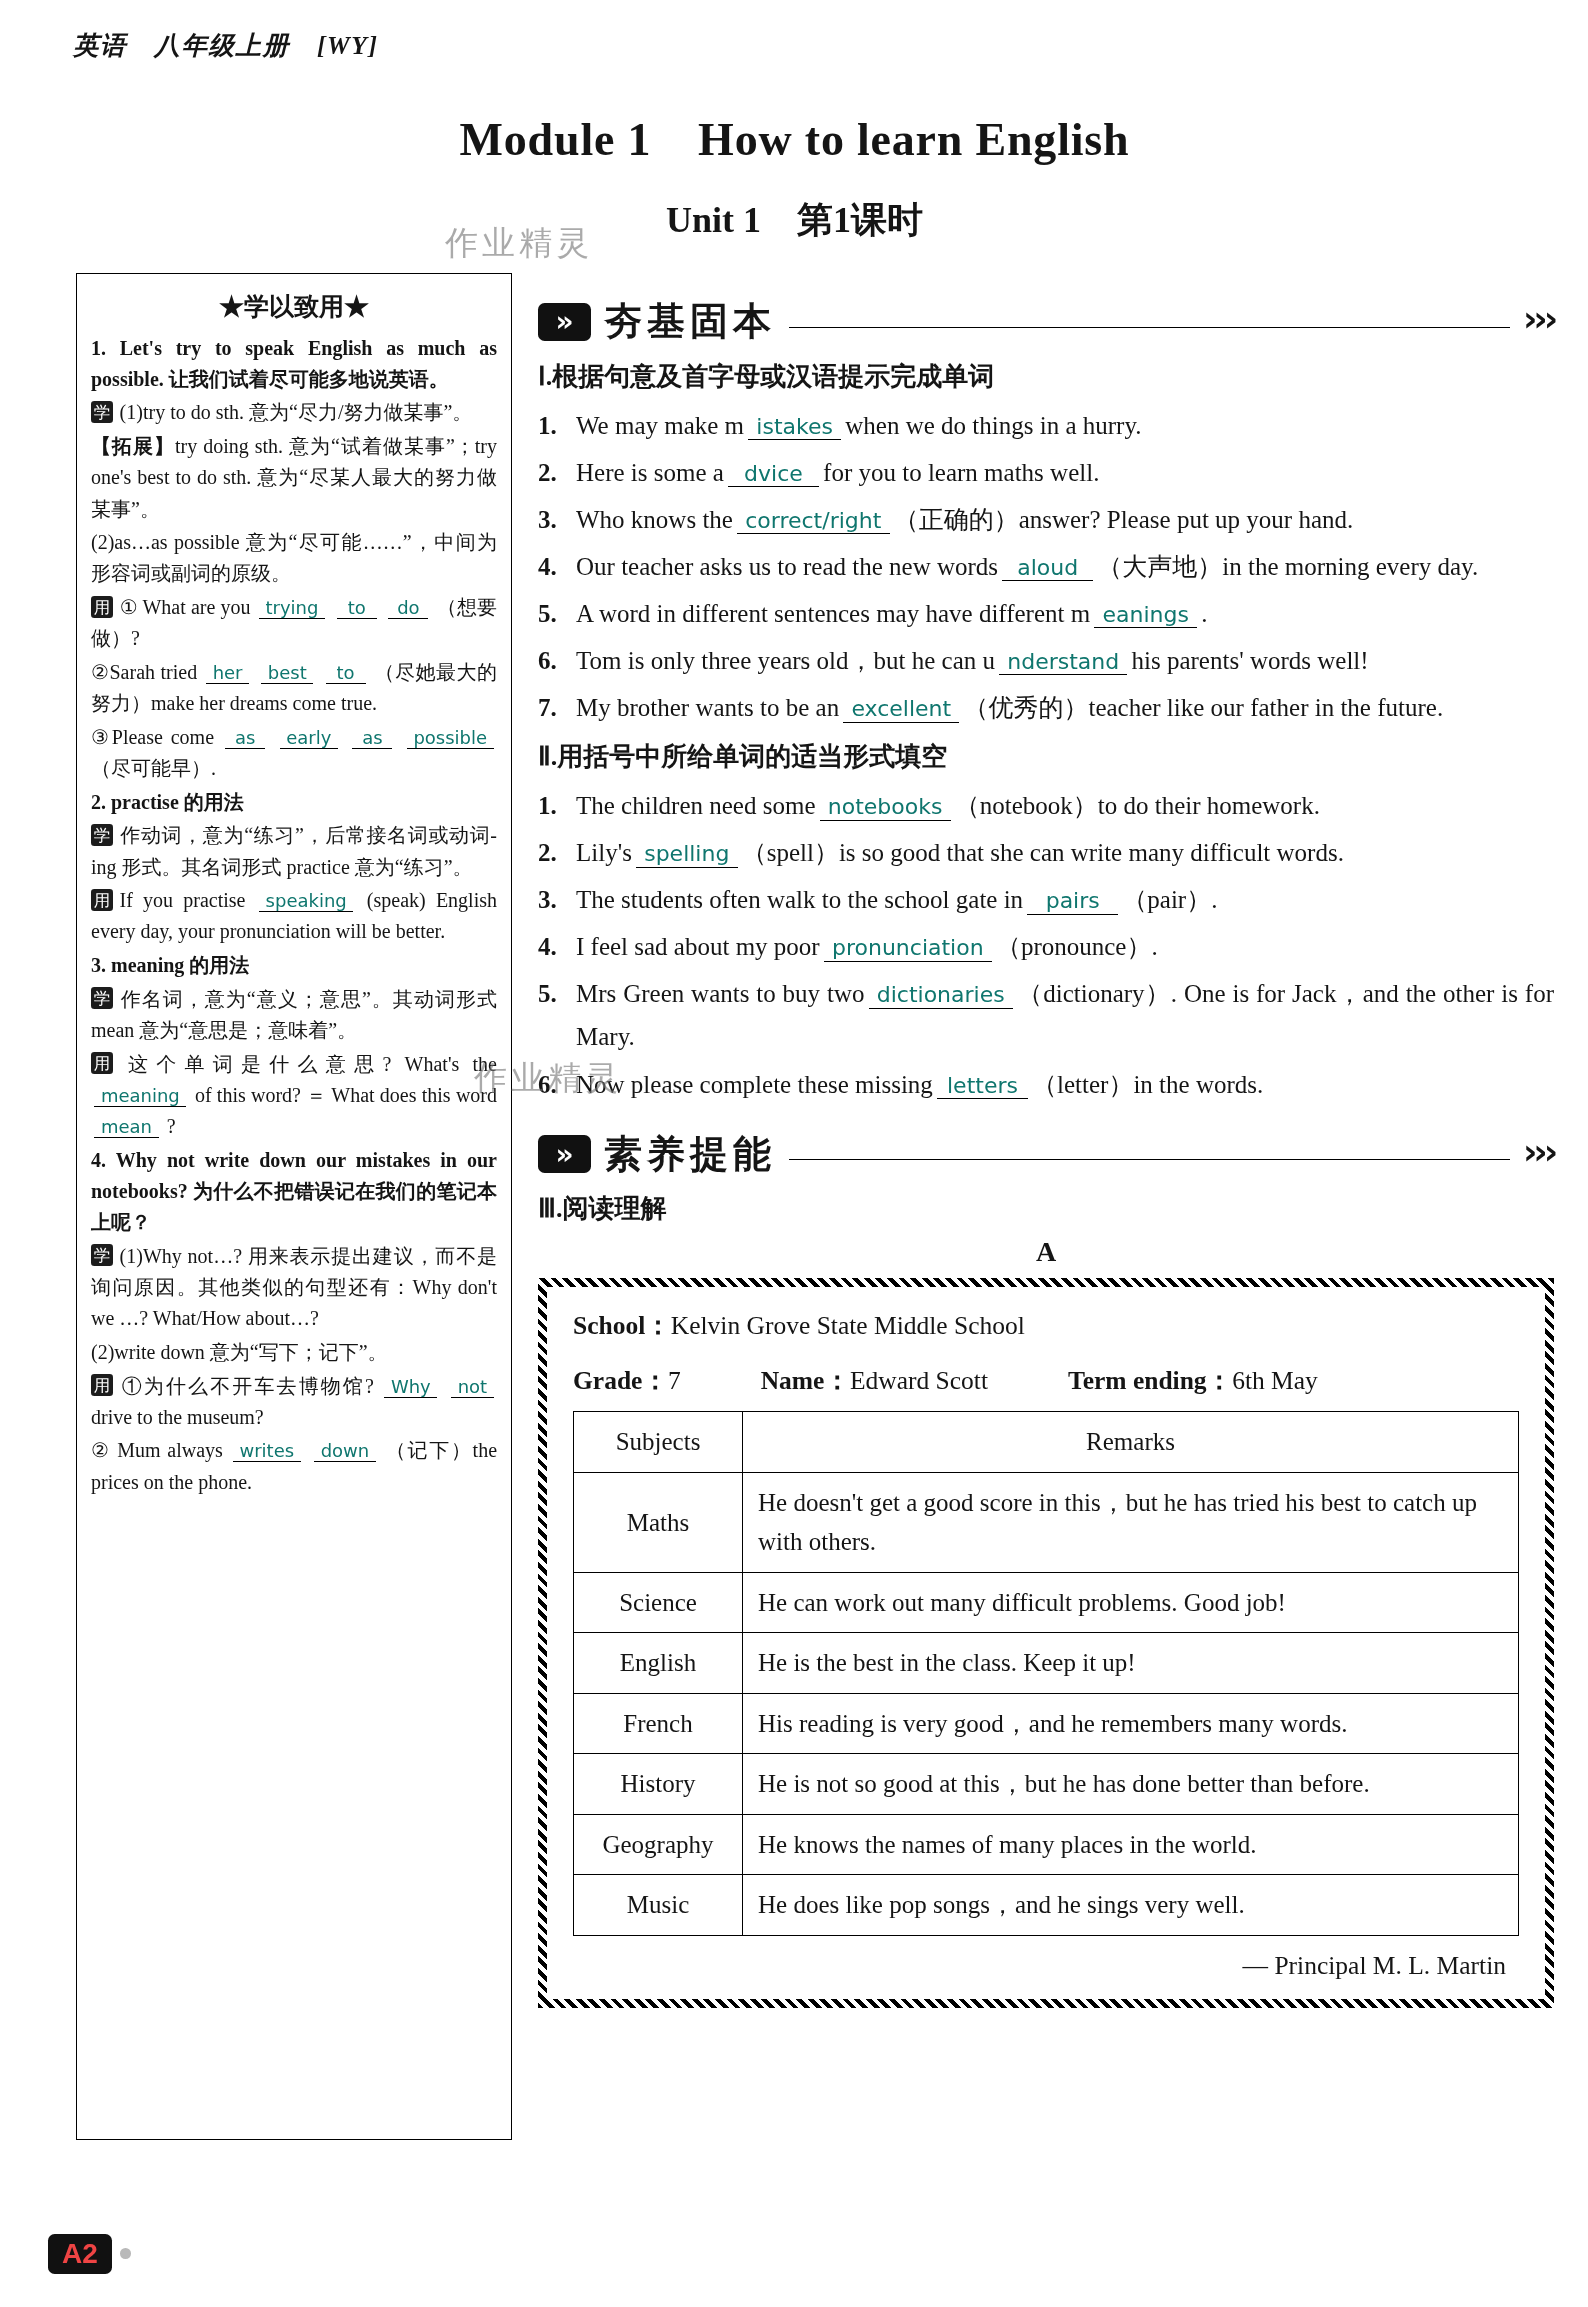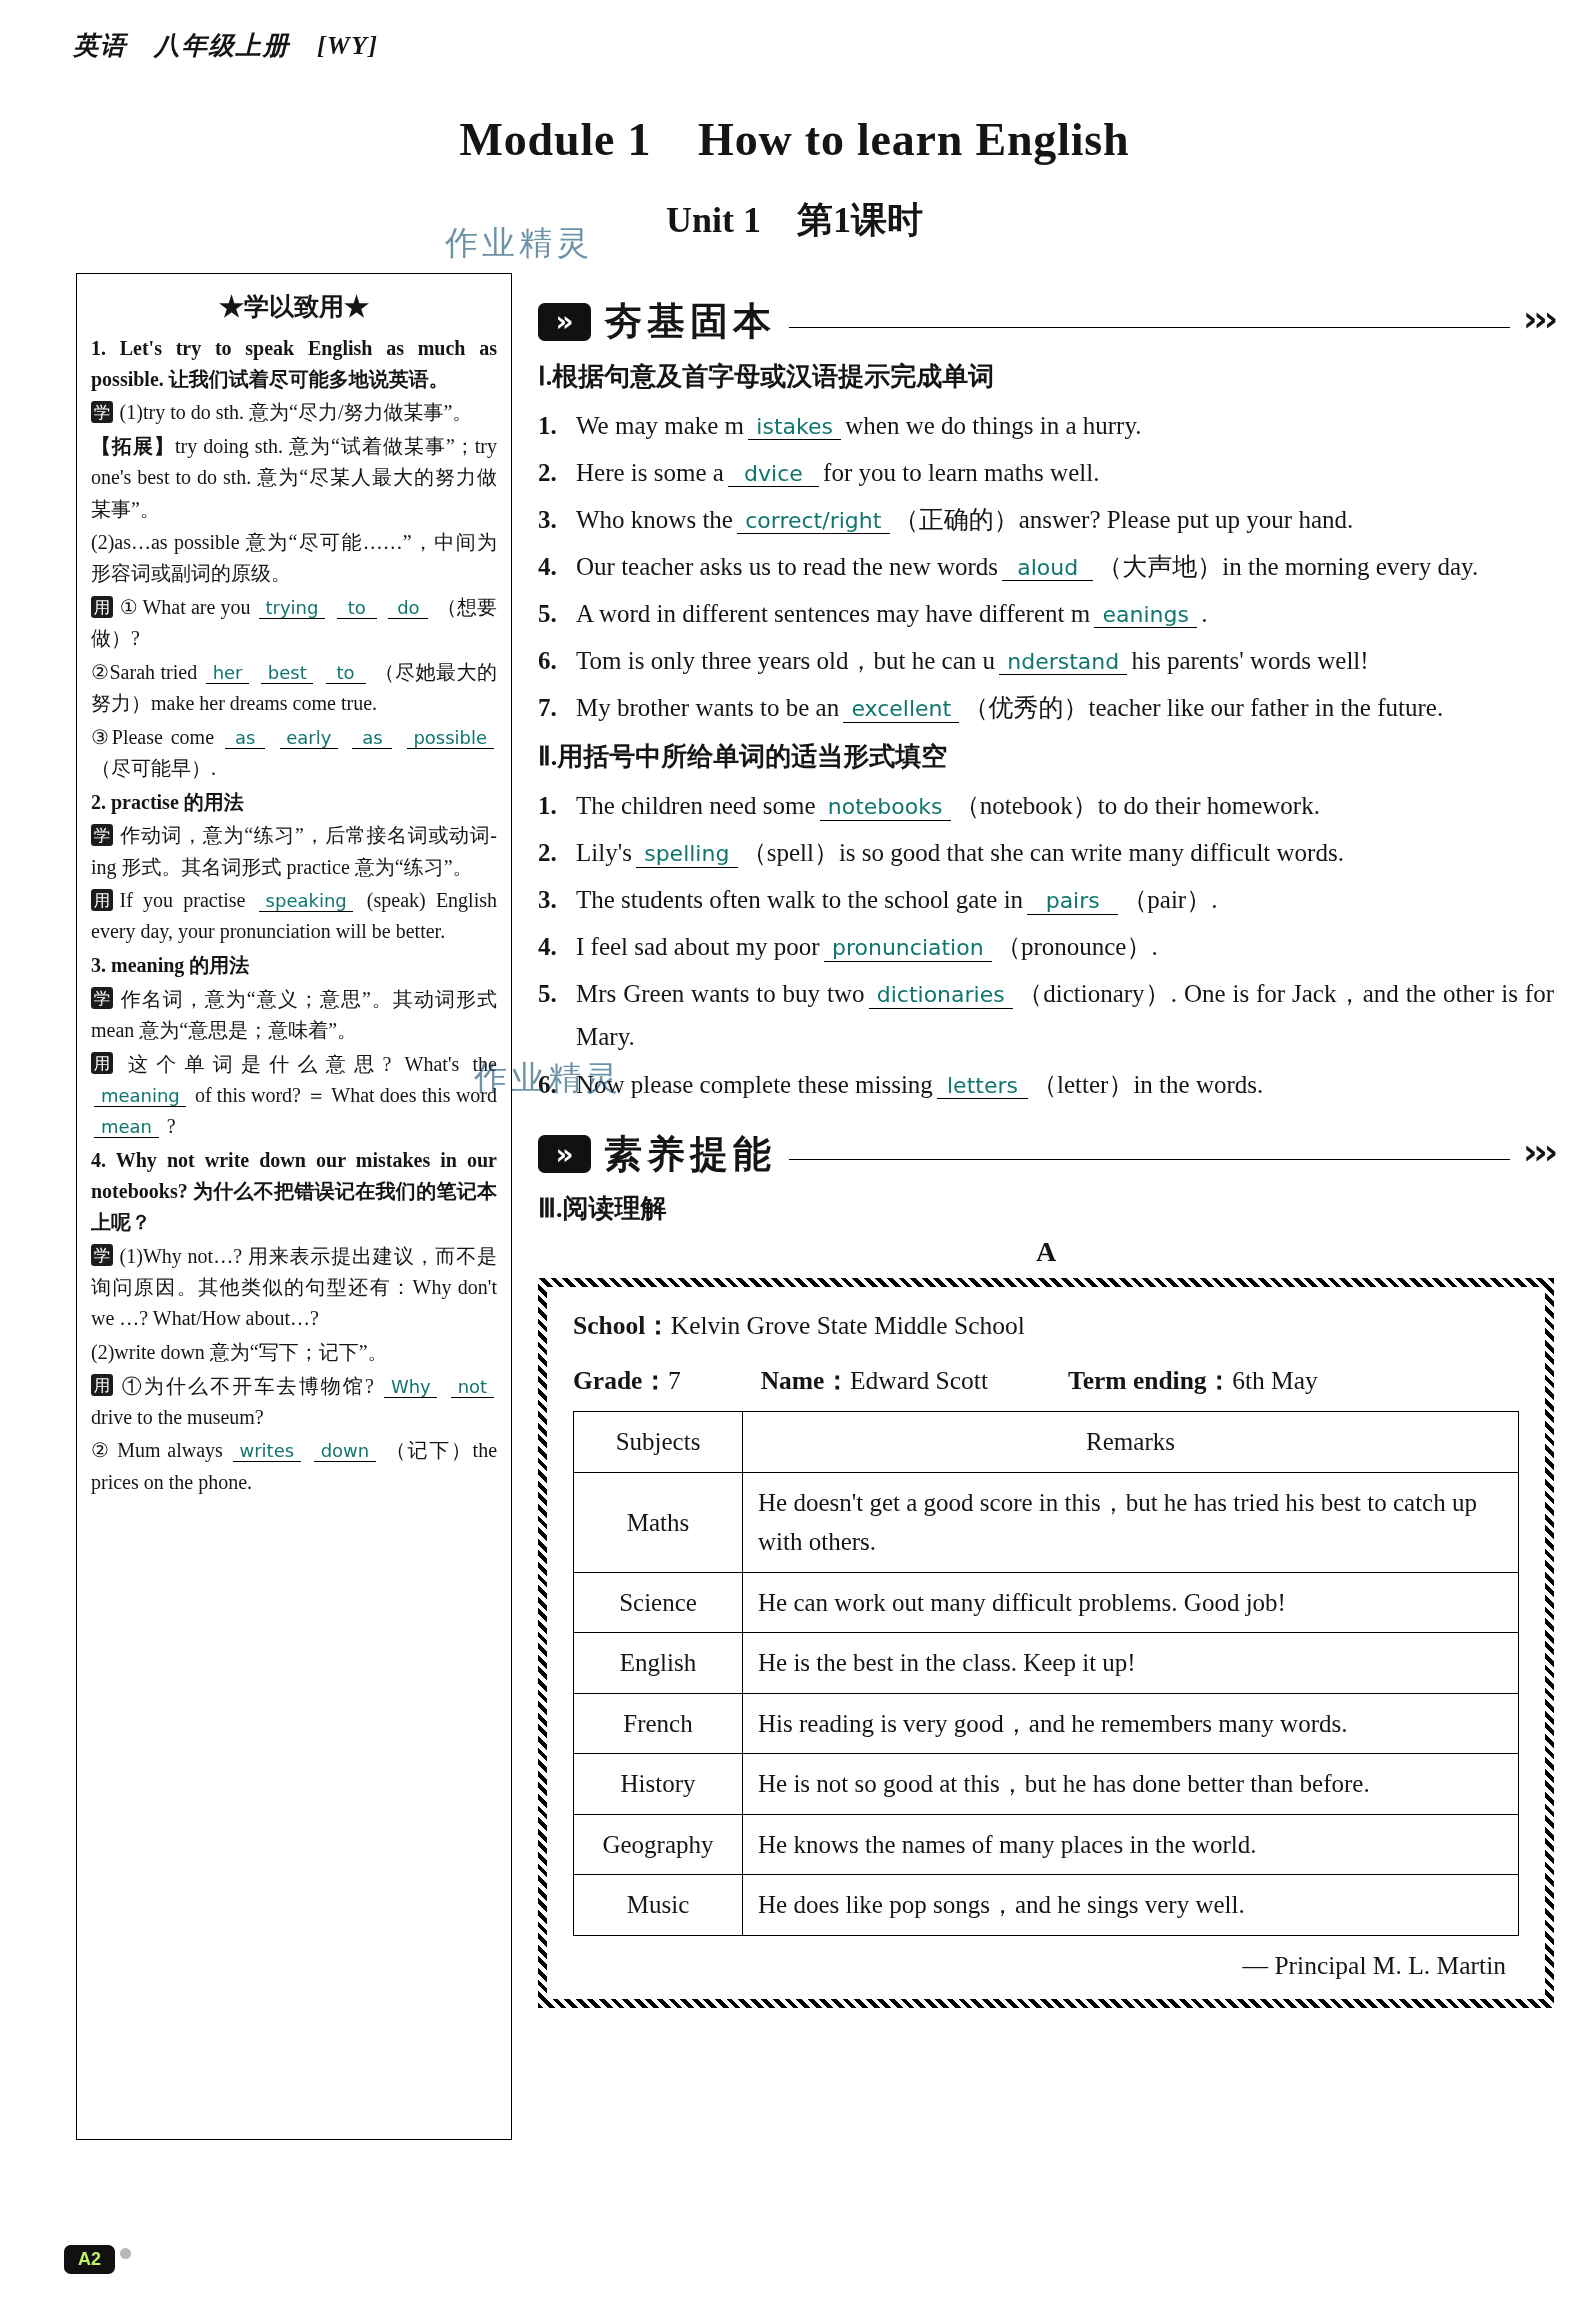--- a/index.html
+++ b/index.html
@@ -14,21 +14,21 @@
   }
   .module-title {
     padding-top:109px; text-align:center;
     font-size:46px; font-weight:bold; letter-spacing:0.8px;
   }
   .unit-row {
     margin-top:25px; text-align:center;
     font-size:36px; font-weight:bold;
   }
   .wm {
-    position:absolute; color:#0c4a6e; opacity:.6;
+    position:absolute; color:#737373; opacity:.6;
     font-size:33px; letter-spacing:4.1px; pointer-events:none;
     font-family:"Liberation Sans", sans-serif; z-index:5;
   }
   .wm1 { left:445px; top:221px; }
   .wm2 { left:474px; top:1056px; }
 
   .columns { display:flex; margin:28px 35px 0 76px; gap:26px; align-items:flex-start; }
 
   
   .sidebar {
@@ -93,22 +93,22 @@
   .lbl { font-weight:bold; }
   table.report { width:100%; border-collapse:collapse; font-size:25px; }
   table.report th, table.report td { border:1.6px solid #000; padding:10px 15px; line-height:1.58; font-weight:normal; }
   table.report th { text-align:center; }
   td.subj { width:169px; text-align:center; vertical-align:middle; }
   td.rem  { text-align:left; vertical-align:middle; }
   .signature { text-align:right; font-size:25.5px; margin-top:15px; padding-right:13px; }
 
   
   .page-tab {
-    position:absolute; left:64px; bottom:33px;
-    background:#111; color:#bef264; font-weight:bold; font-size:18px;
+    position:absolute; left:48px; bottom:33px;
+    background:#111; color:#ef4444; font-weight:bold; font-size:28px;
     padding:4.1px 14px; border-radius:6.6px;
     font-family:"Liberation Sans", sans-serif;
   }
   .page-dot { position:absolute; left:120px; bottom:48px; width:10.7px; height:10.7px; background:#b9b9b9; border-radius:50%; }
 </style>
 </head>
 <body>
 
 <div class="page">
 

